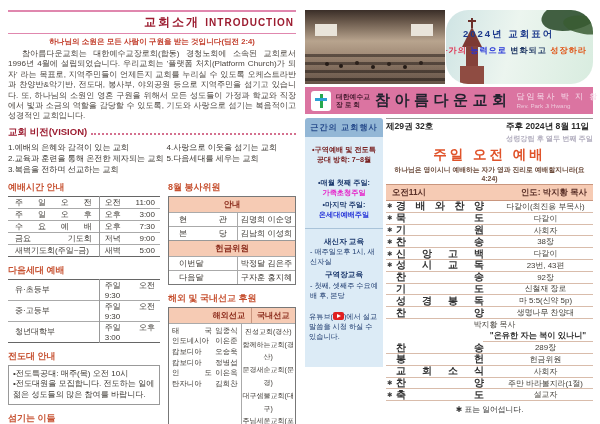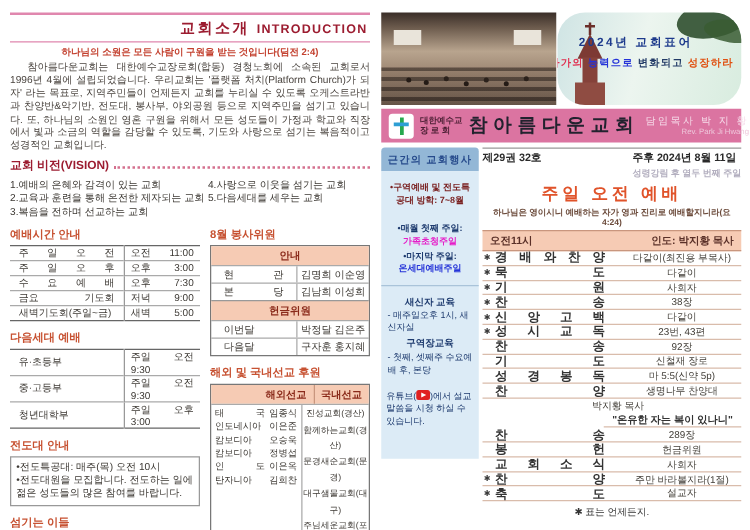--- a/index.html
+++ b/index.html
@@ -75,21 +75,21 @@
   .slogan{position:absolute;right:6px;top:18px;text-align:center;}
   .slogan .s1{font-size:9.5px;font-weight:bold;color:#1d3a8c;letter-spacing:2px;}
   .slogan .s2{font-size:8.2px;font-weight:bold;margin-top:4px;letter-spacing:1px;white-space:nowrap;}
   .sl-red{color:#e03050;} .sl-blue{color:#2433d8;} .sl-navy{color:#223a66;} .sl-orange{color:#e05010;}
   .banner{height:27px;background:var(--banner,#db74a1);display:flex;align-items:center;padding:0 6px;gap:5px;margin-top:3px;}
   .logo{width:20px;height:20px;background:#fff;border-radius:3px;position:relative;flex:none;}
   .logo:before{content:"";position:absolute;left:8.5px;top:3px;width:3px;height:14px;background:#27a84e;}
   .logo:after{content:"";position:absolute;left:4px;top:7px;width:12px;height:3px;background:#2e9fd4;}
   .denom{font-size:6.8px;font-weight:bold;color:#4a1e33;line-height:8px;white-space:nowrap;}
   .church-name{flex:1;font-size:15px;font-weight:bold;color:#22222e;letter-spacing:4.5px;text-align:center;white-space:nowrap;}
-  .pastor{text-align:right;line-height:9px;white-space:nowrap;}
+  .pastor{line-height:9px;white-space:nowrap;}
   .pastor .p1{font-size:8px;color:#f6dcea;letter-spacing:2px;}
   .pastor .p2{font-size:6.2px;color:#eec6da;}
   .content{display:flex;margin-top:4px;gap:3px;}
   .sidebar{width:78px;flex:none;}
   .sb-head{background:var(--sb-head,#93b7d6);color:var(--sb-head-text,#274b8c);font-weight:bold;font-size:8.2px;
            text-align:center;padding:4px 0;border-radius:3px 3px 0 0;letter-spacing:1px;}
   .sb-body{background:var(--sb-body,#dcebf6);padding:8px 4px 6px 4px;font-size:7.2px;line-height:9.6px;
            color:#1d3a6e;min-height:216px;}
   .sb-item1{color:#7a2222;font-weight:bold;text-align:center;margin-bottom:14px;}
   .sb-b{font-weight:bold;text-align:center;}
@@ -451,21 +451,21 @@
             <span class="wo-star">✱</span>
             <span class="wo-label">찬 양</span>
             <span class="wo-value">주만 바라볼지라(1절)</span>
           </div>
             <div class="wo-row">
             <span class="wo-star">✱</span>
             <span class="wo-label">축 도</span>
             <span class="wo-value">설교자</span>
           </div>
           </div>
-        <div class="stand-note">✱ 표는 언제든지.</div>
+        <div class="stand-note">✱ 표는 일어섭니다.</div>
       </div>
     </div>
 
     <div class="footer">
       <div>
         <span></span>
         <span class="f-addr">경상북도 경산시 진량읍 봉황길 27-17</span>
       </div>
 
     </div>

